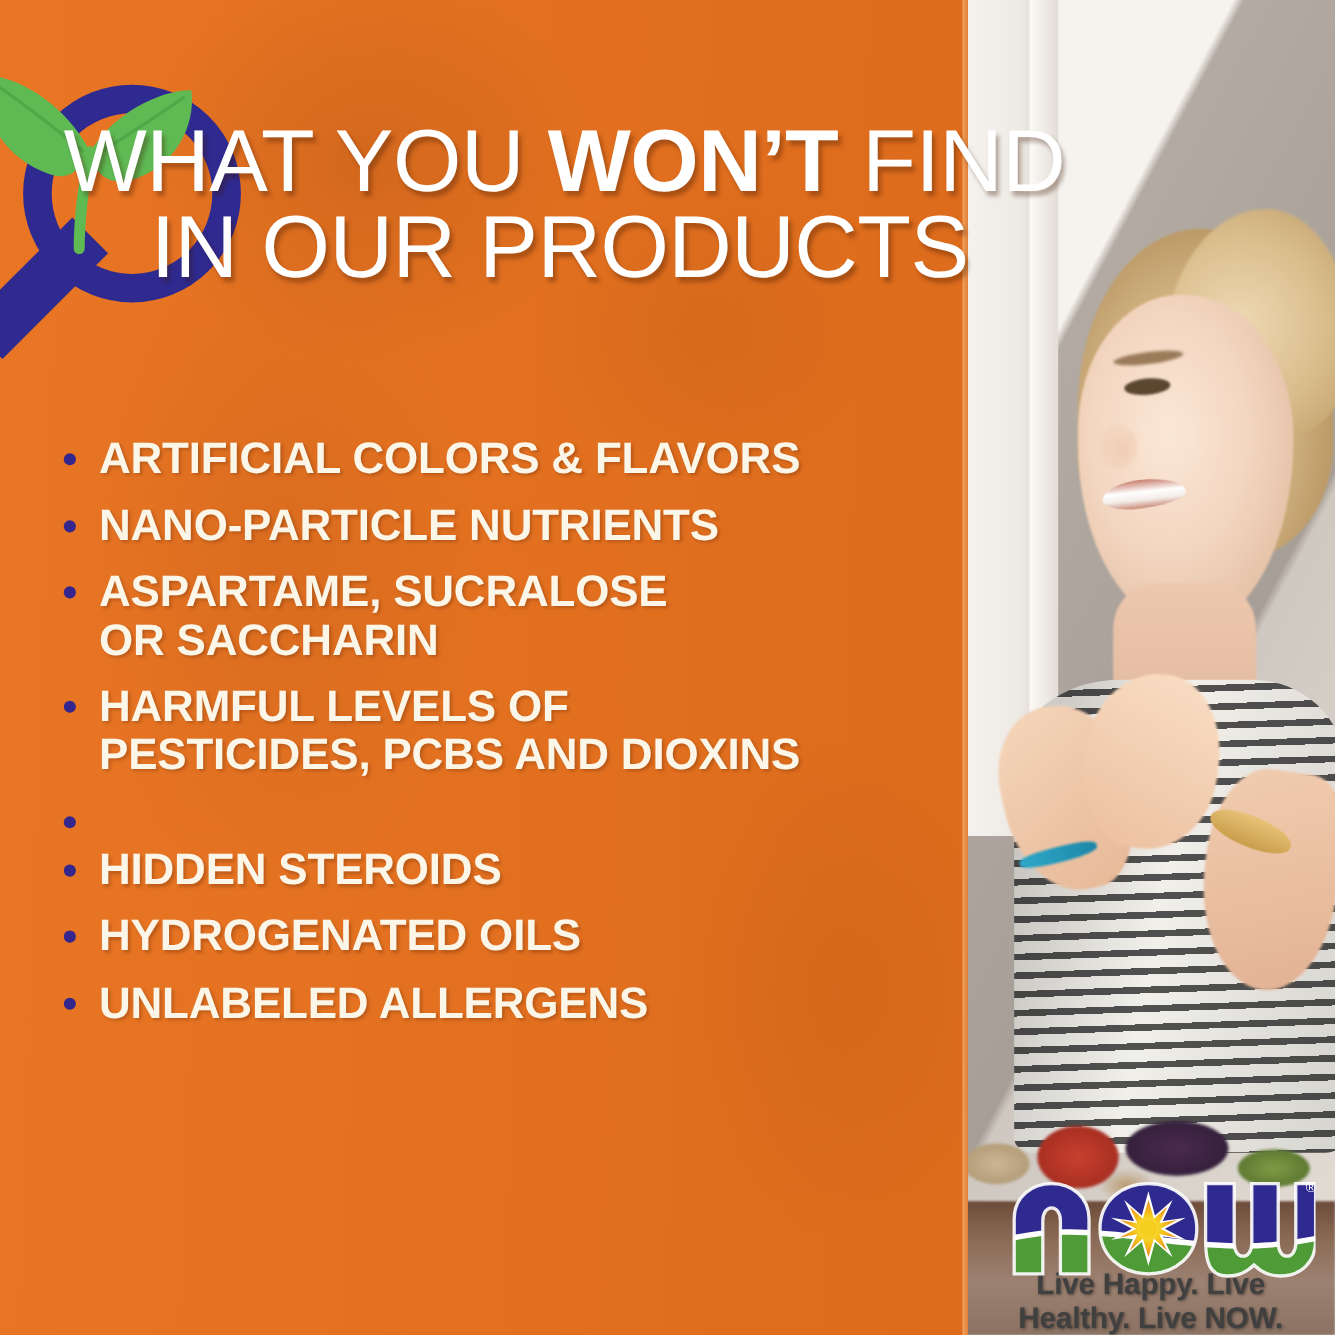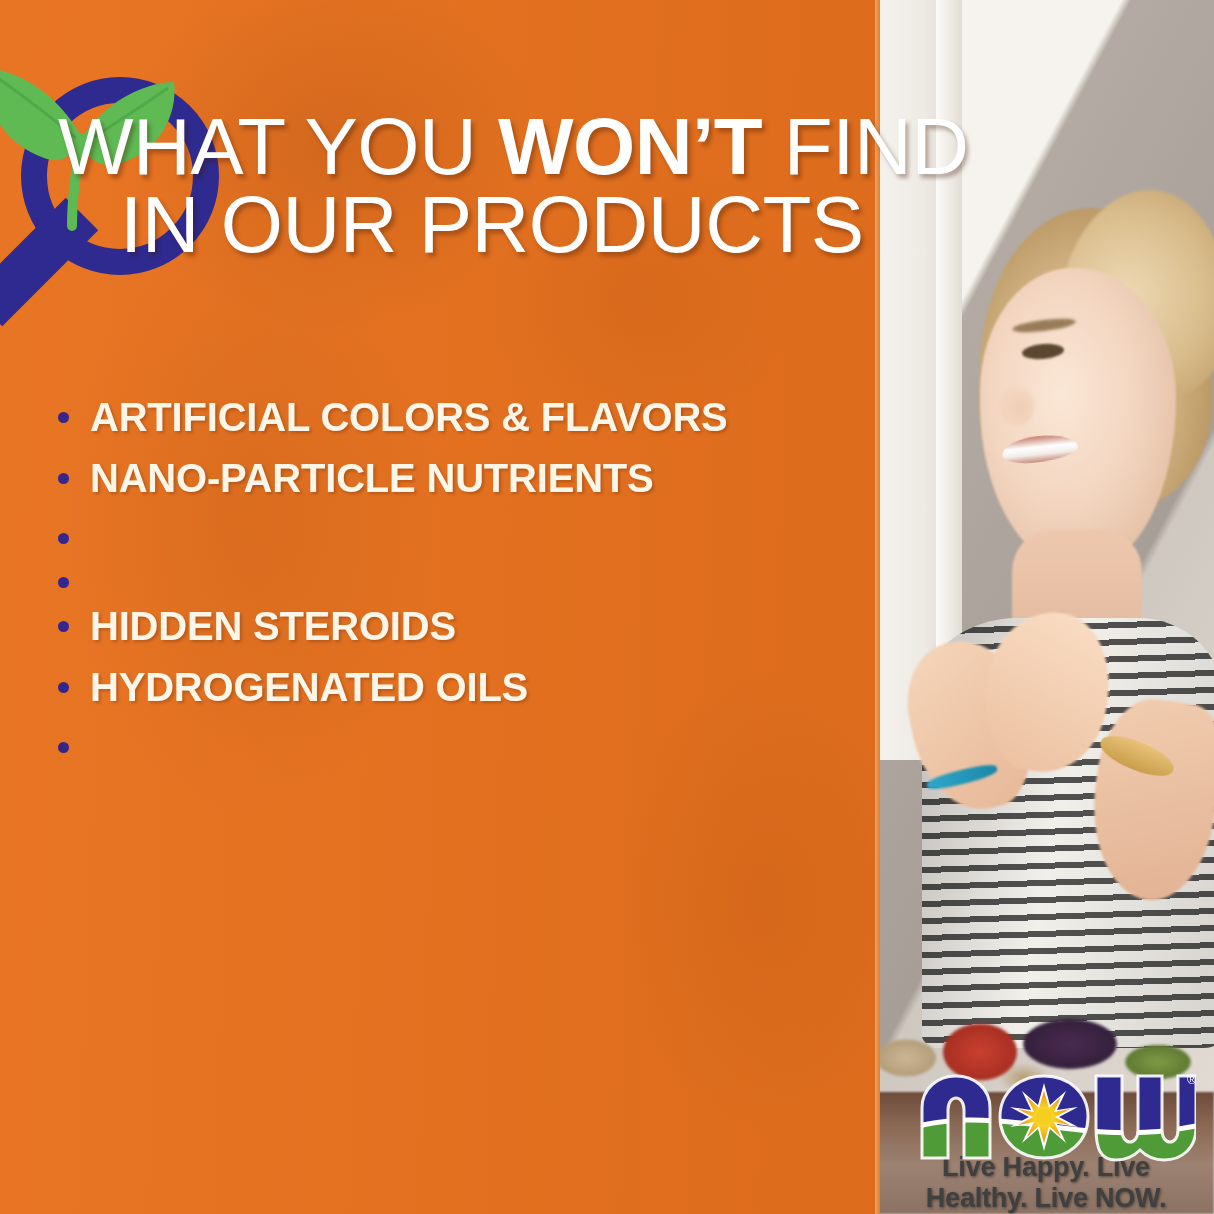--- a/index.html
+++ b/index.html
@@ -197,21 +197,21 @@
     z-index:6;
     color:#ffffff;
     font-size:80px;
     line-height:.97;
     letter-spacing:-.5px;
     font-weight:400;
     text-shadow:3px 4px 4px rgba(60,20,0,.34);
     white-space:nowrap;
   }
   .hl-1 { padding-left:58px; }
-  .hl-2 { padding-left:120px; }
+  .hl-2 { padding-left:120px;margin-left:17px; }
   .hl-strong { font-weight:700; }
 
   
   .bullets {
     position:absolute; left:58px; top:396px; width:800px;
     z-index:6;
   }
   .bullet-row {
     display:flex;
     align-items:flex-start;
@@ -307,34 +307,42 @@
     <div class="bullet-row">
       <span class="dot"></span>
       <span class="bullet-text">ARTIFICIAL COLORS &amp; FLAVORS</span>
     </div>
     <div class="bullet-row">
       <span class="dot"></span>
       <span class="bullet-text">NANO-PARTICLE NUTRIENTS</span>
     </div>
     <div class="bullet-row">
       <span class="dot"></span>
+      <span class="bullet-text">ASPARTAME, SUCRALOSE
+OR SACCHARIN</span>
+    </div>
+    <div class="bullet-row">
+      <span class="dot"></span>
+      <span class="bullet-text">HARMFUL LEVELS OF
+PESTICIDES, PCBS AND DIOXINS</span>
     </div>
     <div class="bullet-row">
       <span class="dot"></span>
     </div>
     <div class="bullet-row">
       <span class="dot"></span>
       <span class="bullet-text">HIDDEN STEROIDS</span>
     </div>
     <div class="bullet-row">
       <span class="dot"></span>
       <span class="bullet-text">HYDROGENATED OILS</span>
     </div>
     <div class="bullet-row">
       <span class="dot"></span>
+      <span class="bullet-text">UNLABELED ALLERGENS</span>
     </div>
   </div>
 
   <svg class="nowlogo" viewBox="0 0 300 130">
     <defs>
       <clipPath id="wordclip">
         <path d="M26 96 L26 46 C26 26 42 14 60 14 C78 14 94 26 94 46 L94 96 L68 96 L68 48
                  C68 40 64 36 60 36 C56 36 52 40 52 48 L52 96 Z
                  M104 55 C104 30 124 14 148 14 C172 14 192 30 192 55 C192 80 172 96 148 96
                  C124 96 104 80 104 55 Z

